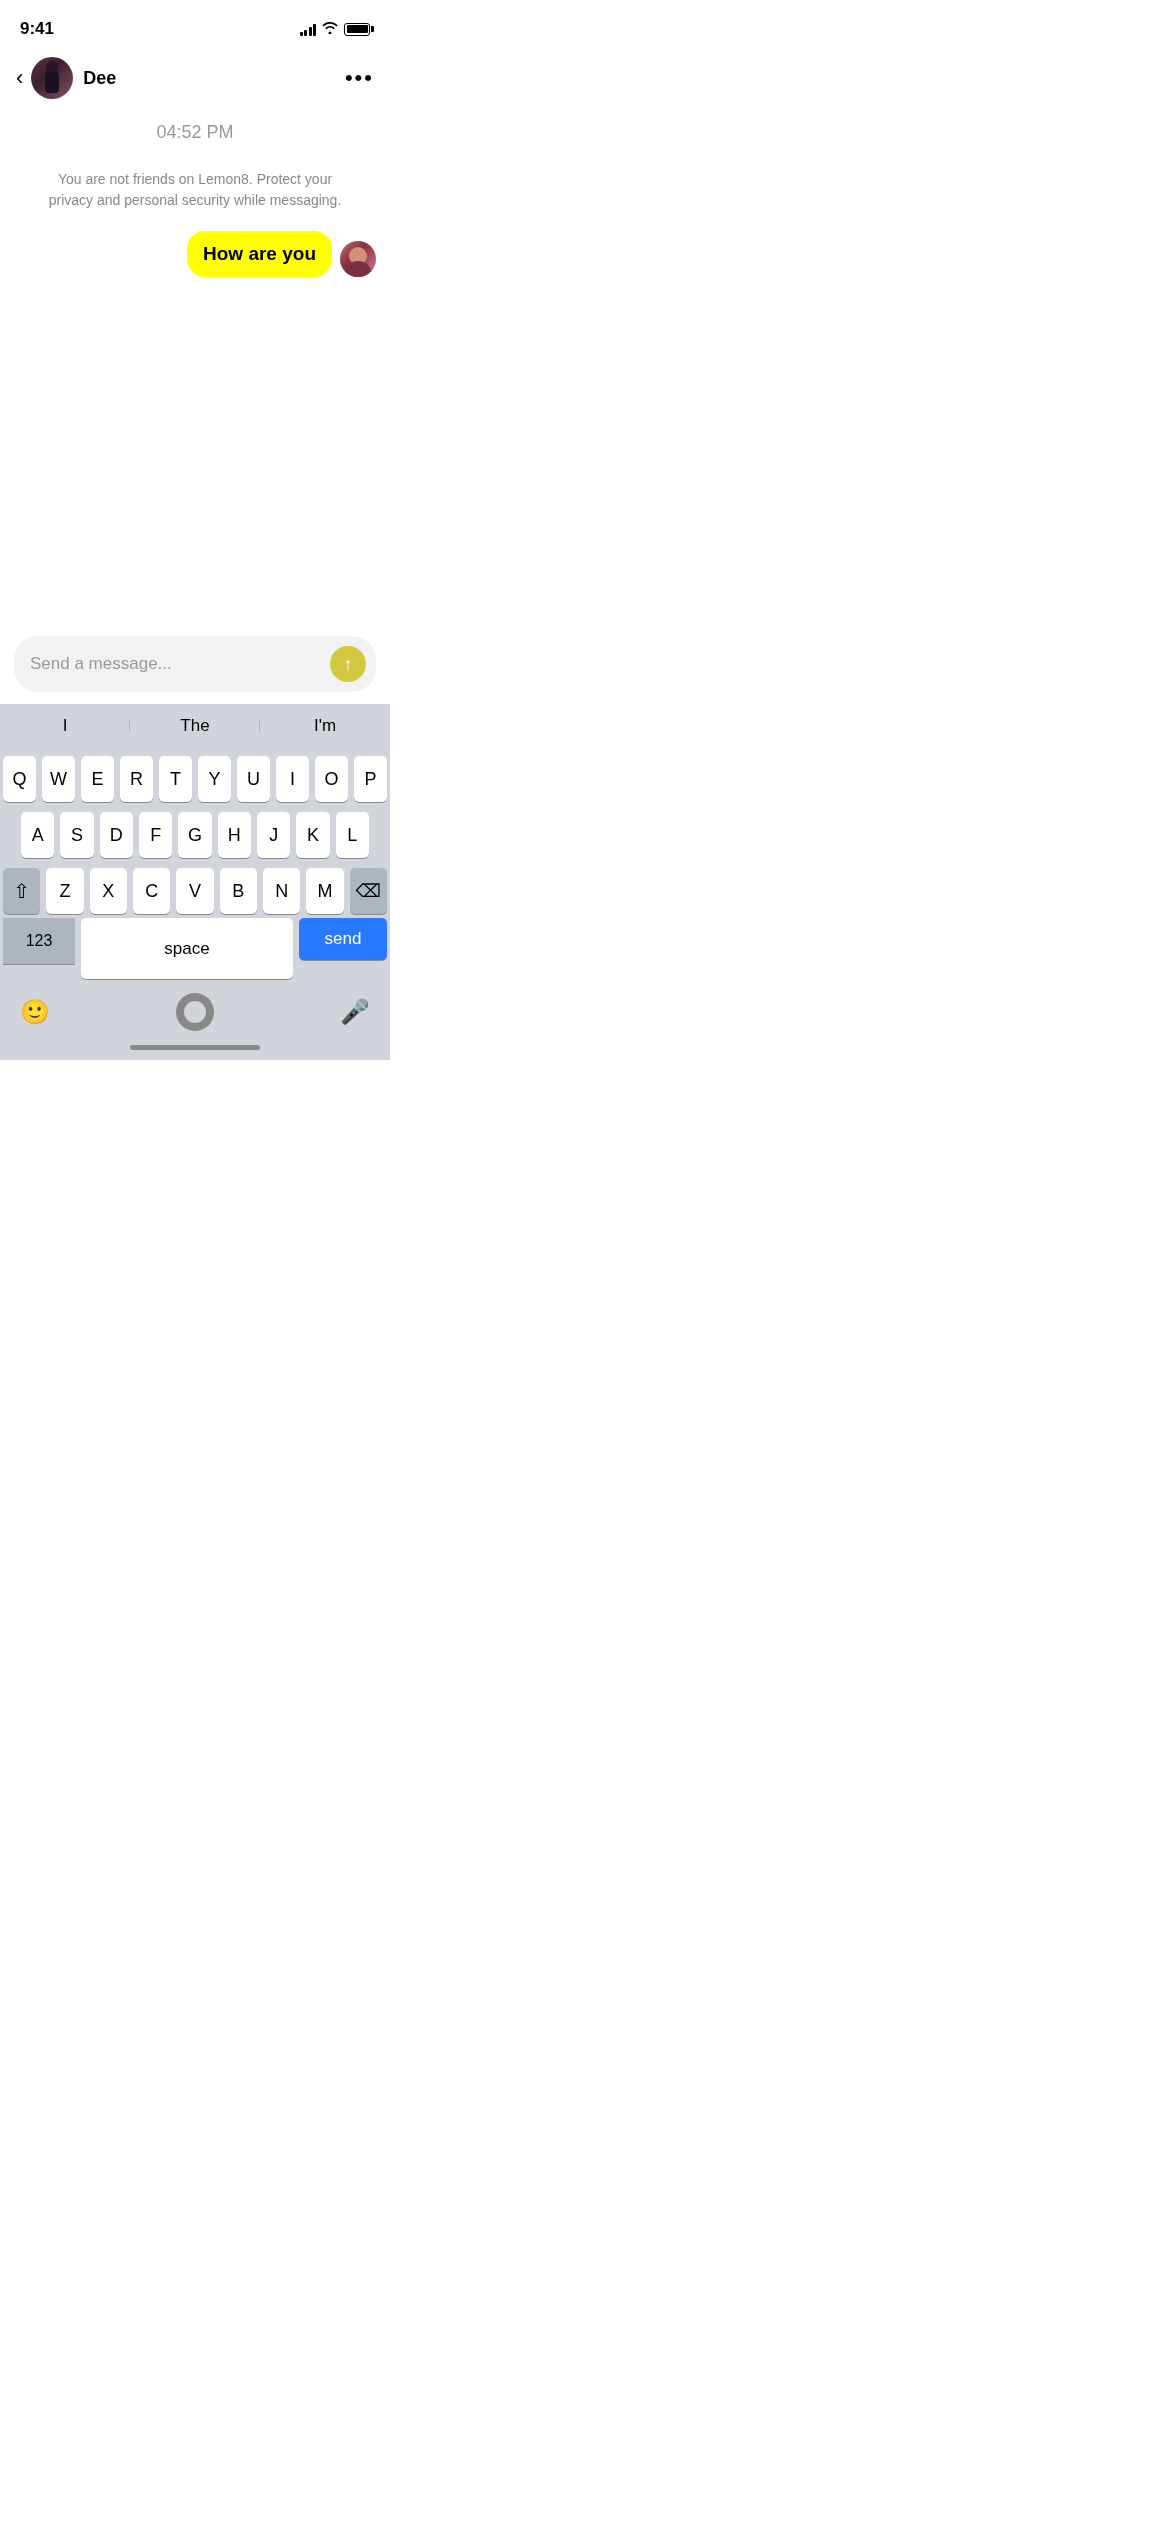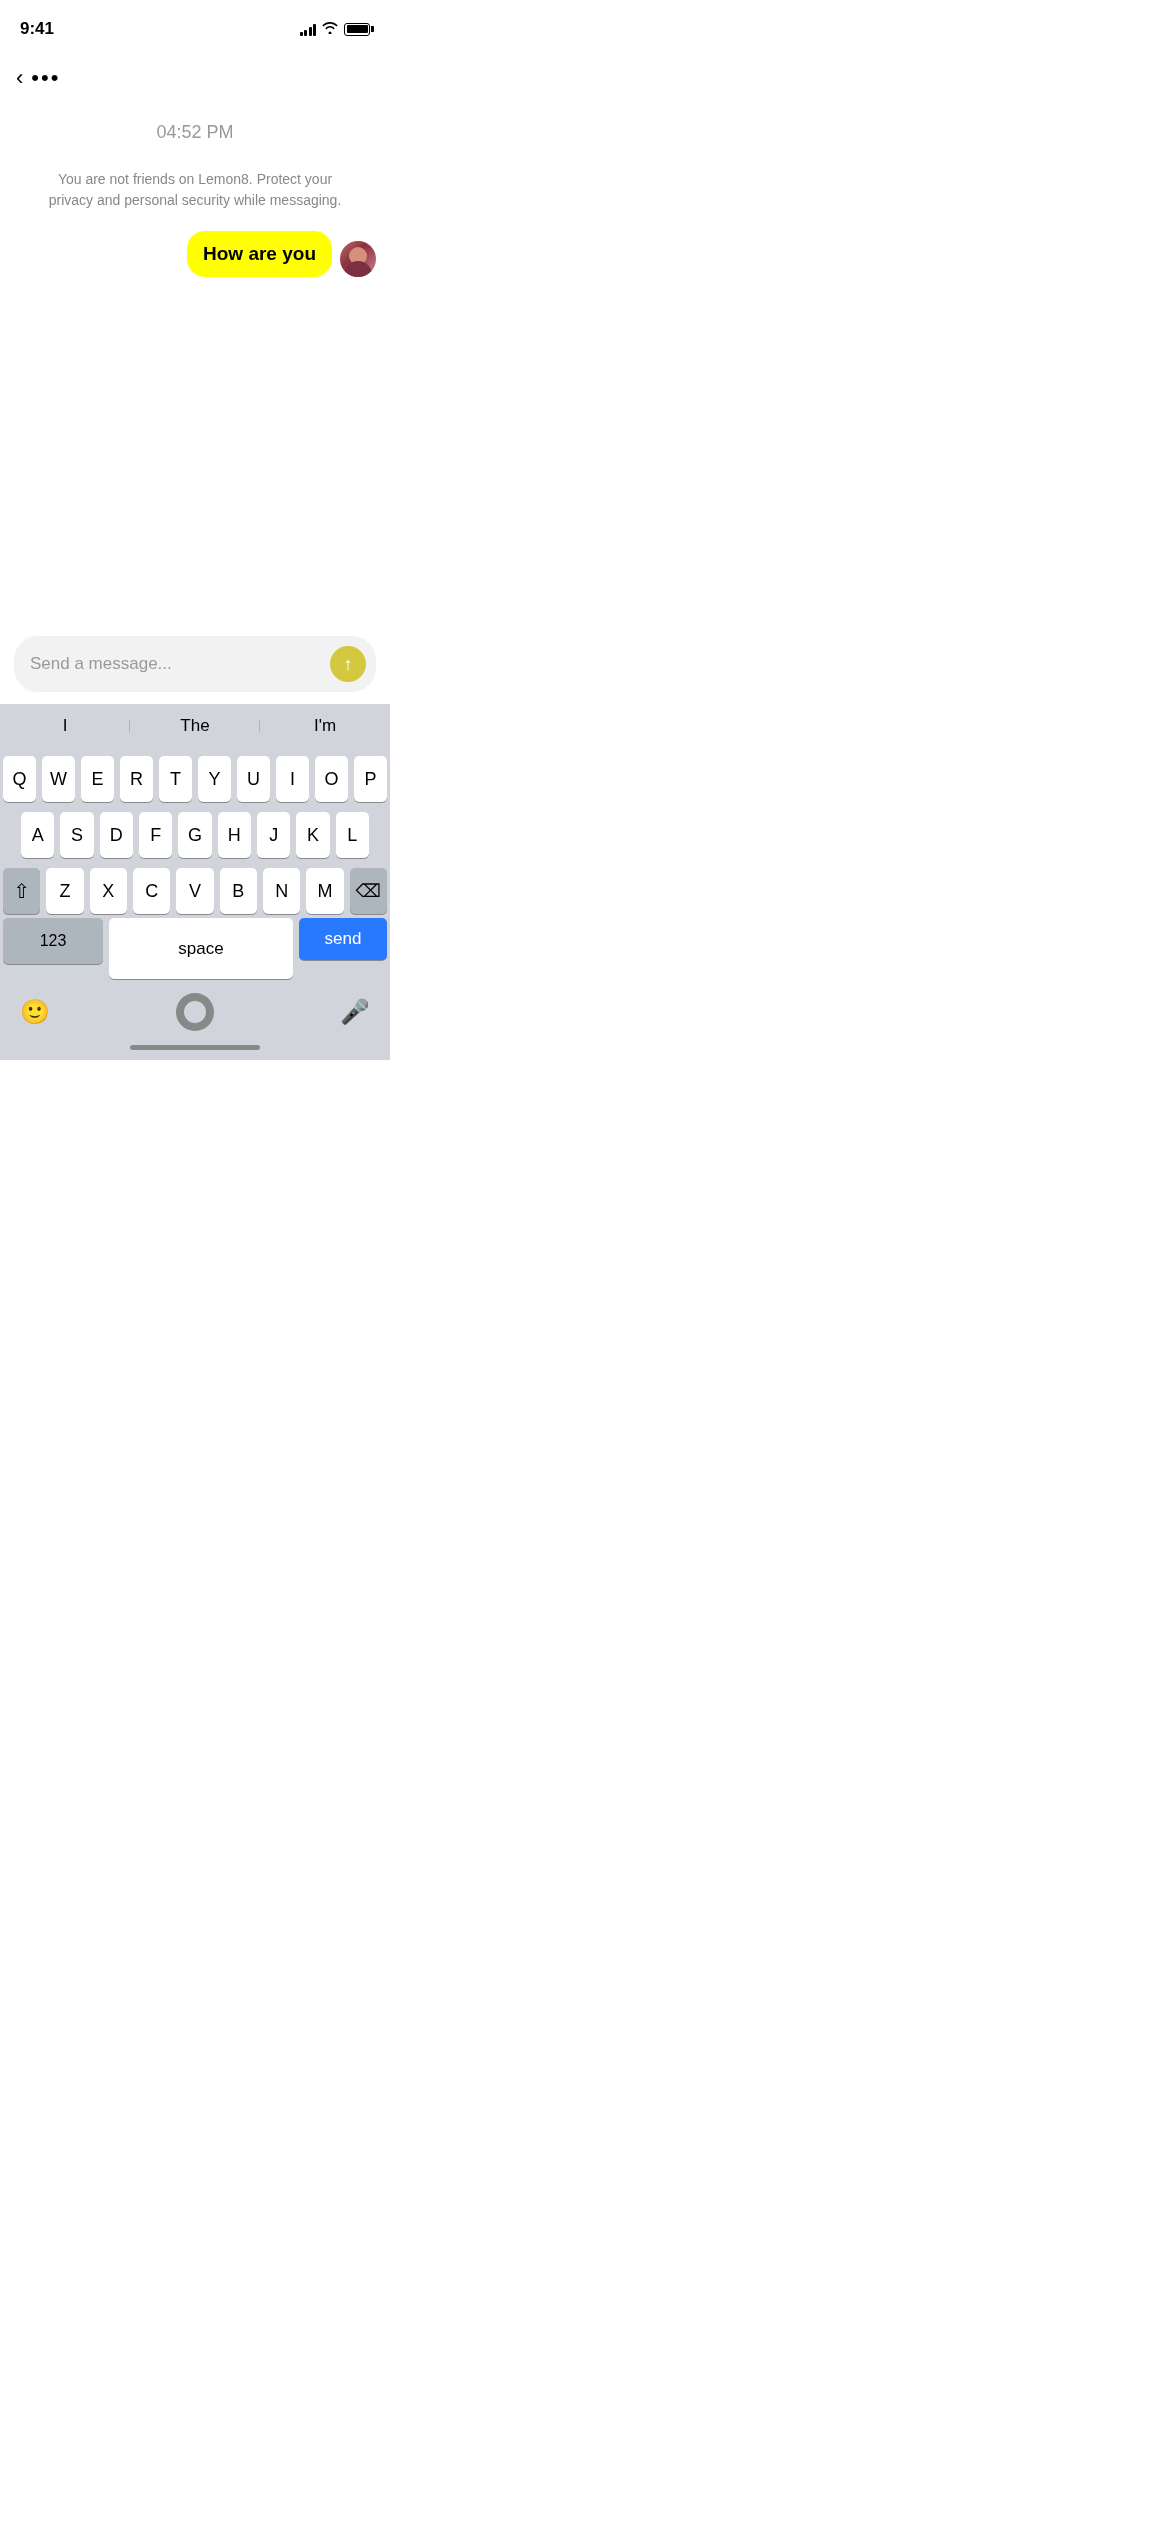--- a/index.html
+++ b/index.html
@@ -370,29 +370,29 @@
     
     .bottom-row {
       display: flex;
       gap: 6px;
       padding: 0 3px 4px;
     }
 
     .key-numbers {
       height: 46px;
       background: #adb5bd;
-      border-radius: 5px;
+      border-radius: 0;
       display: flex;
       align-items: center;
       justify-content: center;
       font-size: 16px;
       color: #000;
       cursor: pointer;
       box-shadow: 0 1px 0 rgba(0,0,0,0.35);
-      width: 100px;
+      width: 72px;
       flex-shrink: 0;
     }
 
     .key-space {
       height: 61px;
       background: #fff;
       border-radius: 5px;
       display: flex;
       align-items: center;
       justify-content: center;
@@ -484,20 +484,24 @@
       </svg>
     </span>
     <div class="battery-icon">
       <div class="battery-fill"></div>
     </div>
   </div>
 </div>
 
 <div class="nav-bar">
   <span class="back-btn">‹</span>
+  <div class="contact-info">
+    <div class="avatar avatar-dee"></div>
+    <span class="contact-name">Dee</span>
+  </div>
   <span class="more-btn">•••</span>
 </div>
 
 <div class="chat-area">
   <div class="timestamp">04:52 PM</div>
 
 
   <div class="privacy-warning">You are not friends on Lemon8. Protect your privacy and personal security while messaging.</div>
 
   <div class="message-row sent">

